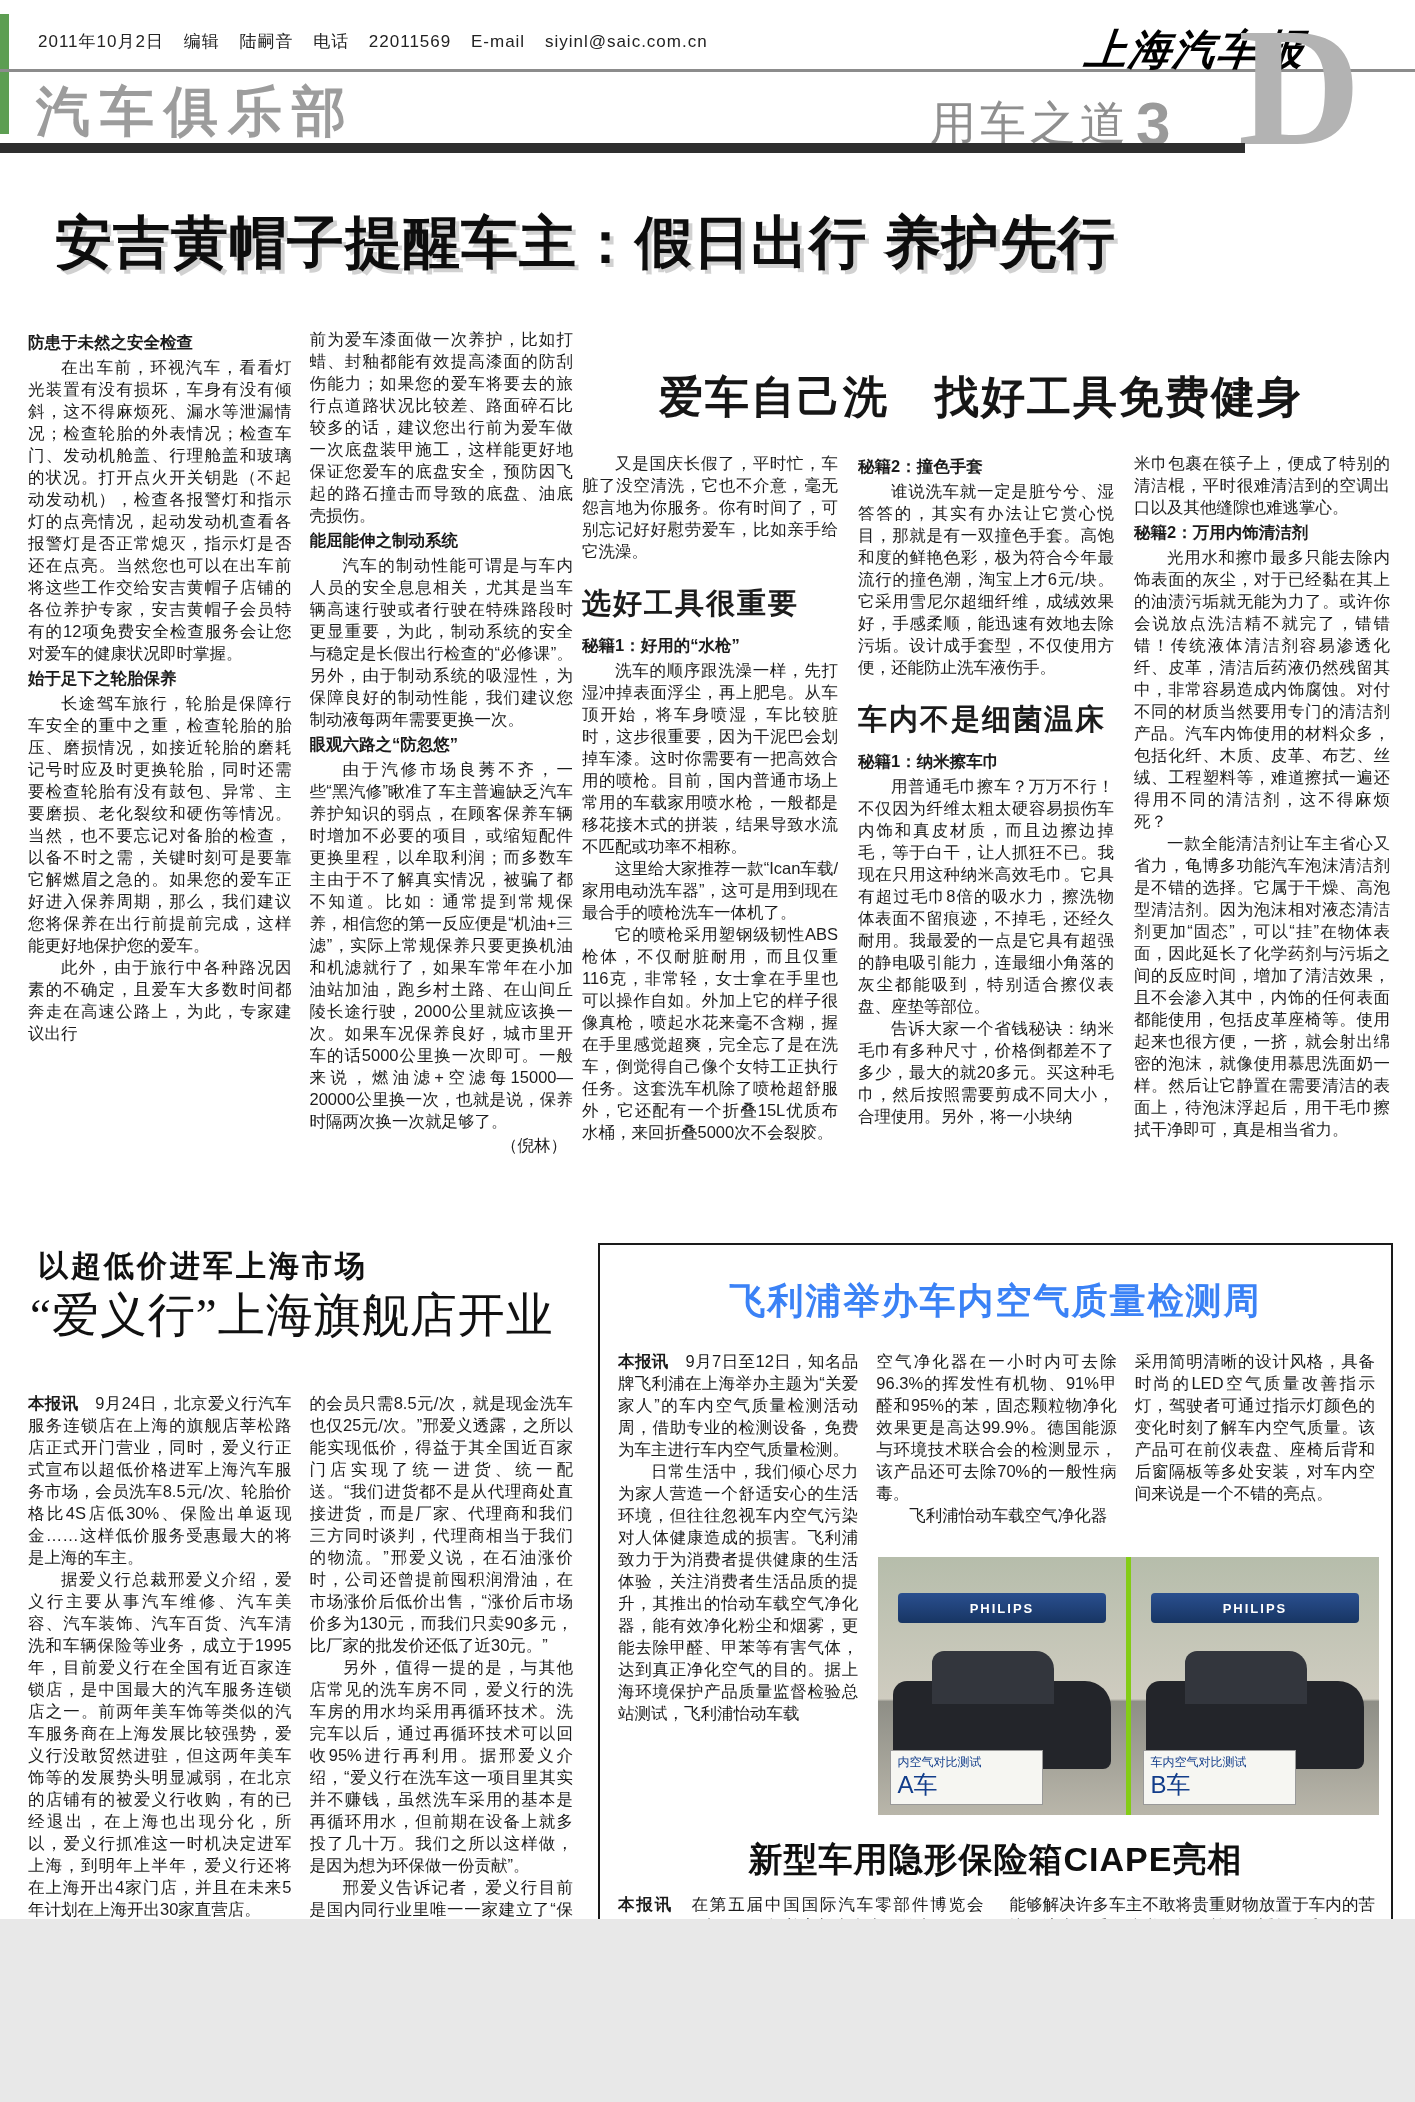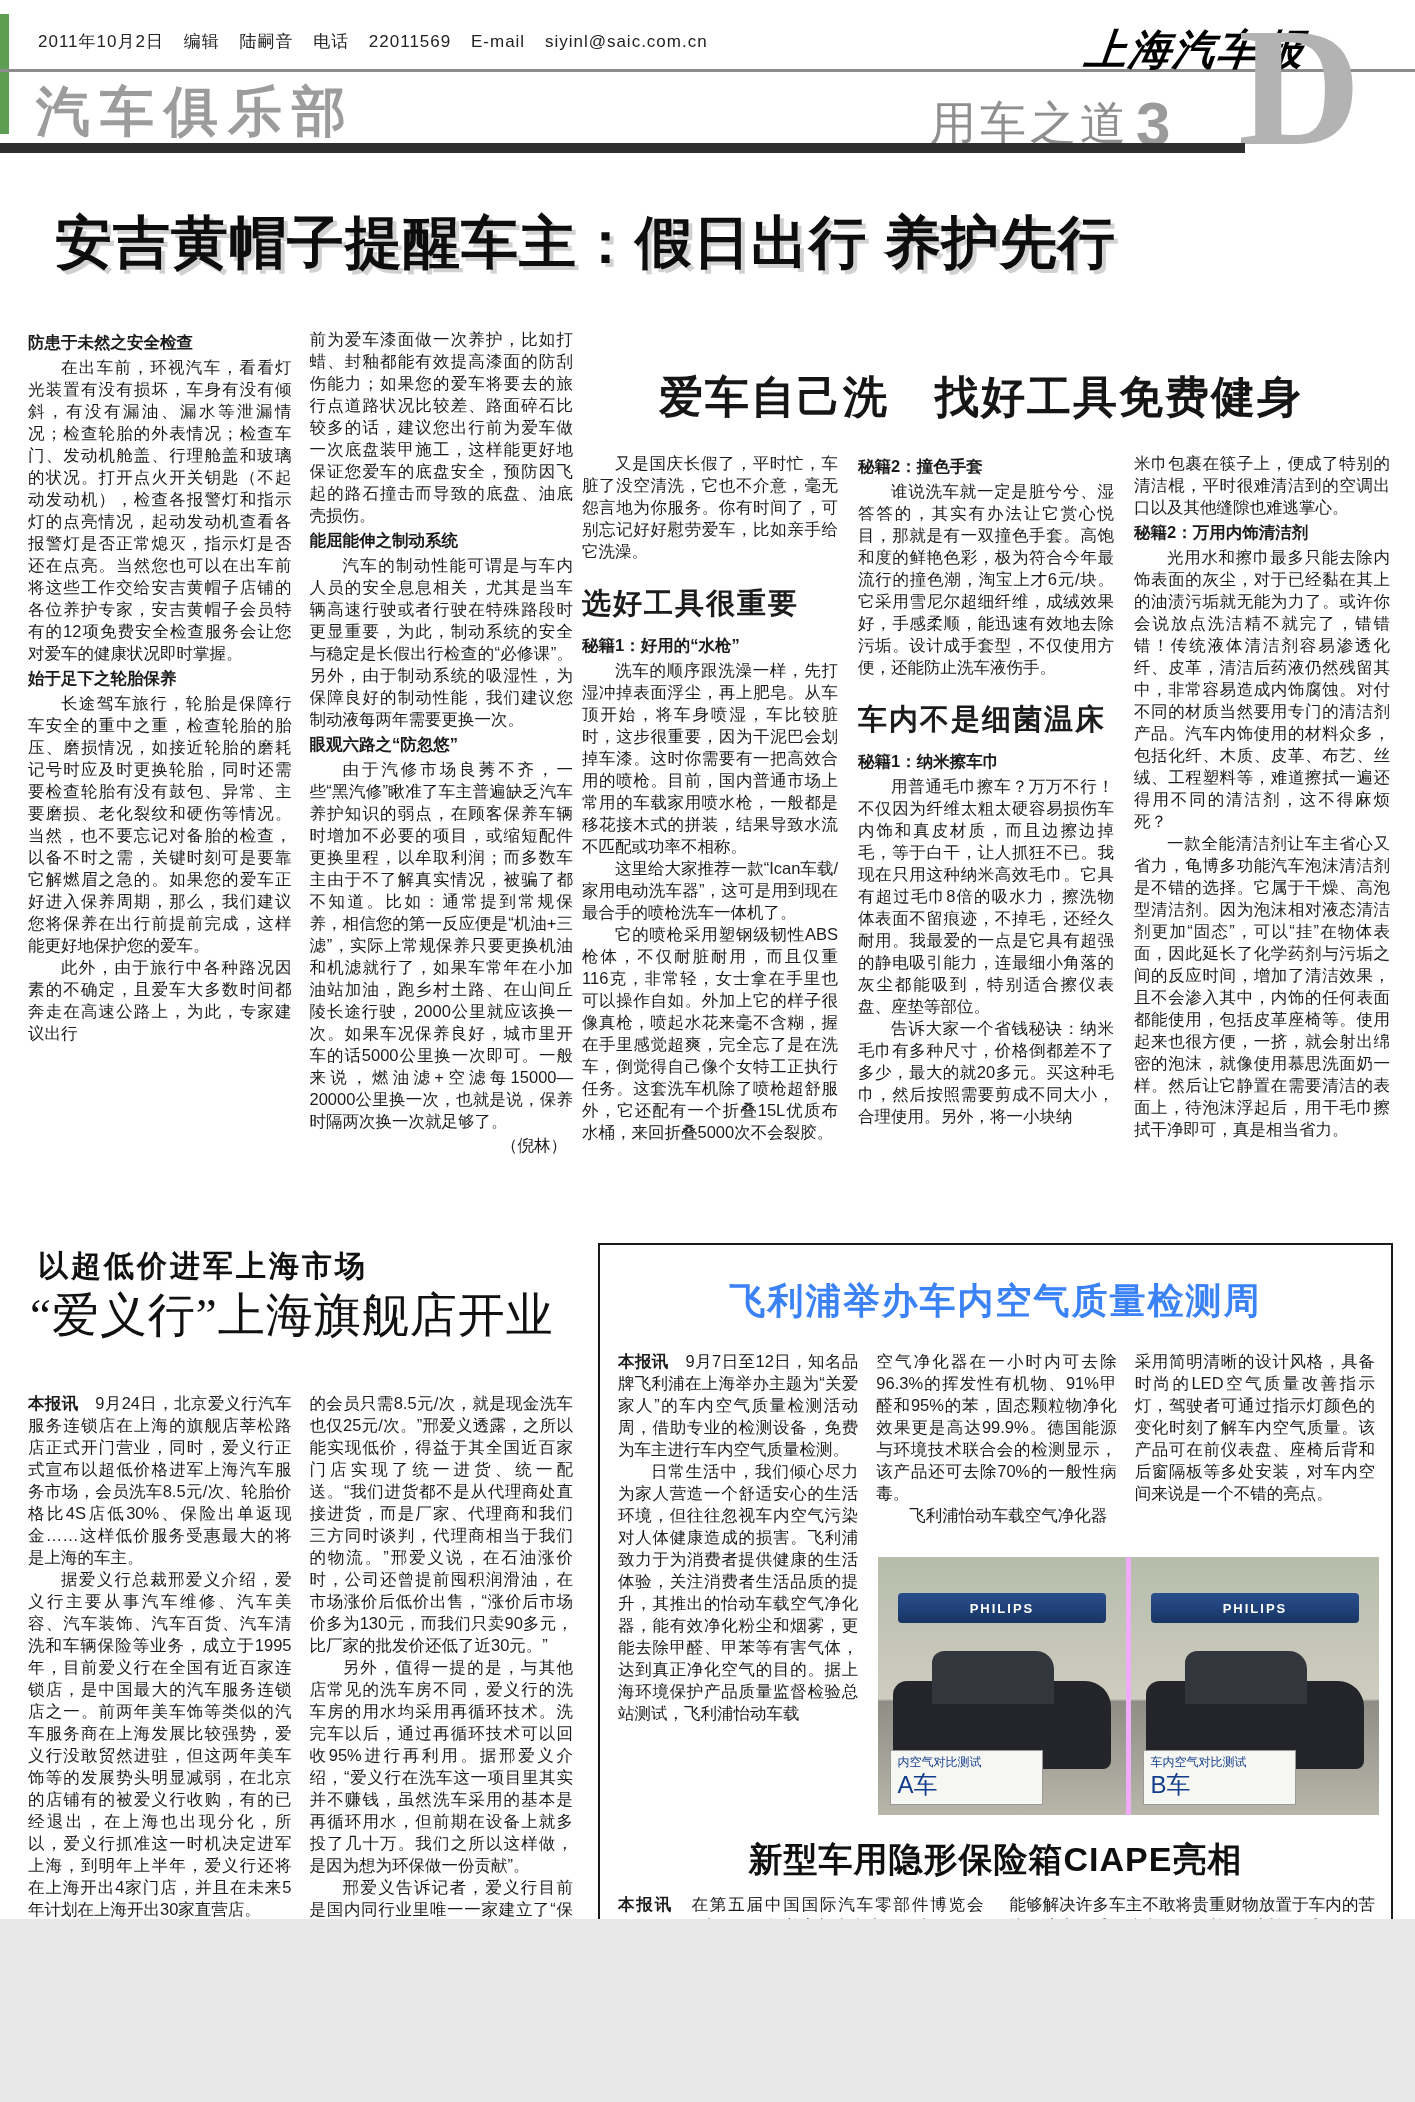--- a/index.html
+++ b/index.html
@@ -38,21 +38,21 @@
   .wash-cols{left:582px;top:452px;width:808px;height:745px;gap:20px;}
   
   .kicker{position:absolute;left:38px;top:1246px;margin:0;font-size:30px;font-weight:bold;letter-spacing:3px;color:#111;}
   .aiyihang-headline{position:absolute;left:30px;top:1284px;margin:0;font-family:"Liberation Serif",serif;
         font-size:47px;font-weight:normal;color:#111;letter-spacing:1px;}
   .aiyihang-cols{left:28px;top:1392px;width:545px;height:676px;gap:18px;}
   
   .philips-box{position:absolute;left:598px;top:1243px;width:791px;height:833px;border:2px solid #1a1a1a;}
   .philips-headline{margin:32px 10px 0;text-align:center;font-size:36px;font-weight:bold;letter-spacing:2px;color:#3b82f6;}
   .philips-cols{left:18px;top:105px;width:757px;height:466px;gap:18px;}
-  .photo{position:absolute;left:278px;top:312px;width:501px;height:258px;display:flex;gap:5px;background:#f0abfc;}
+  .photo{position:absolute;left:278px;top:312px;width:501px;height:258px;display:flex;gap:5px;background:#84cc16;}
   .panel{position:relative;flex:1;overflow:hidden;background:linear-gradient(#b6bdab 0%,#cfccc0 55%,#8e8e86 56%,#b9b6aa 100%);}
   .canopy{position:absolute;left:8%;top:14%;width:84%;height:30px;background:linear-gradient(#2a4f8f,#173563);
         border-radius:4px;display:flex;align-items:center;justify-content:center;}
   .canopy span{color:#fff;font-size:13px;font-weight:bold;letter-spacing:2px;}
   .car{position:absolute;left:6%;bottom:18%;width:88%;height:34%;background:#23252a;border-radius:14px 26px 8px 8px;}
   .car:before{content:"";position:absolute;left:18%;top:-34%;width:56%;height:60%;background:#33363d;border-radius:12px 18px 0 0;}
   .caption-card{position:absolute;left:5%;bottom:4%;width:56%;background:#f6f6f2;border:1px solid #999;
         padding:4px 6px;line-height:1.25;}
   .caption-card .cap{font-size:12px;color:#123d8a;display:block;}
   .caption-card .lab{font-size:24px;font-weight:normal;color:#123d8a;display:block;}
@@ -84,21 +84,21 @@
   <div class="page-theme">
     <span>用车之道</span><span class="pagenum">3</span>
   </div>
   <div class="dark-bar"></div>
 
   <h1 class="main-headline">安吉黄帽子提醒车主：假日出行  养护先行</h1>
 
   <section class="cols lead-cols">
     <div class="col">
         <p class="subhead">防患于未然之安全检查</p>
-        <p class="para">在出车前，环视汽车，看看灯光装置有没有损坏，车身有没有倾斜，有没有漏油、漏水等泄漏情况；检查轮胎的外表情况；检查车门、发动机舱盖、行理舱盖和玻璃的状况。打开点火开关钥匙（不起动发动机），检查各报警灯和指示灯的点亮情况，起动发动机查看各报警灯是否正常熄灭，指示灯是否还在点亮。当然您也可以在出车前将这些工作交给安吉黄帽子店铺的各位养护专家，安吉黄帽子会员特有的12项免费安全检查服务会让您对爱车的健康状况即时掌握。</p>
+        <p class="para">在出车前，环视汽车，看看灯光装置有没有损坏，车身有没有倾斜，这不得麻烦死、漏水等泄漏情况；检查轮胎的外表情况；检查车门、发动机舱盖、行理舱盖和玻璃的状况。打开点火开关钥匙（不起动发动机），检查各报警灯和指示灯的点亮情况，起动发动机查看各报警灯是否正常熄灭，指示灯是否还在点亮。当然您也可以在出车前将这些工作交给安吉黄帽子店铺的各位养护专家，安吉黄帽子会员特有的12项免费安全检查服务会让您对爱车的健康状况即时掌握。</p>
         <p class="subhead">始于足下之轮胎保养</p>
         <p class="para">长途驾车旅行，轮胎是保障行车安全的重中之重，检查轮胎的胎压、磨损情况，如接近轮胎的磨耗记号时应及时更换轮胎，同时还需要检查轮胎有没有鼓包、异常、主要磨损、老化裂纹和硬伤等情况。当然，也不要忘记对备胎的检查，以备不时之需，关键时刻可是要靠它解燃眉之急的。如果您的爱车正好进入保养周期，那么，我们建议您将保养在出行前提前完成，这样能更好地保护您的爱车。</p>
         <p class="para">此外，由于旅行中各种路况因素的不确定，且爱车大多数时间都奔走在高速公路上，为此，专家建议出行</p>
       </div>
     <div class="col">
         <p class="para cont">前为爱车漆面做一次养护，比如打蜡、封釉都能有效提高漆面的防刮伤能力；如果您的爱车将要去的旅行点道路状况比较差、路面碎石比较多的话，建议您出行前为爱车做一次底盘装甲施工，这样能更好地保证您爱车的底盘安全，预防因飞起的路石撞击而导致的底盘、油底壳损伤。</p>
         <p class="subhead">能屈能伸之制动系统</p>
         <p class="para">汽车的制动性能可谓是与车内人员的安全息息相关，尤其是当车辆高速行驶或者行驶在特殊路段时更显重要，为此，制动系统的安全与稳定是长假出行检查的“必修课”。另外，由于制动系统的吸湿性，为保障良好的制动性能，我们建议您制动液每两年需要更换一次。</p>
         <p class="subhead">眼观六路之“防忽悠”</p>
         <p class="para">由于汽修市场良莠不齐，一些“黑汽修”瞅准了车主普遍缺乏汽车养护知识的弱点，在顾客保养车辆时增加不必要的项目，或缩短配件更换里程，以牟取利润；而多数车主由于不了解真实情况，被骗了都不知道。比如：通常提到常规保养，相信您的第一反应便是“机油+三滤”，实际上常规保养只要更换机油和机滤就行了，如果车常年在小加油站加油，跑乡村土路、在山间丘陵长途行驶，2000公里就应该换一次。如果车况保养良好，城市里开车的话5000公里换一次即可。一般来说，燃油滤+空滤每15000—20000公里换一次，也就是说，保养时隔两次换一次就足够了。</p>

